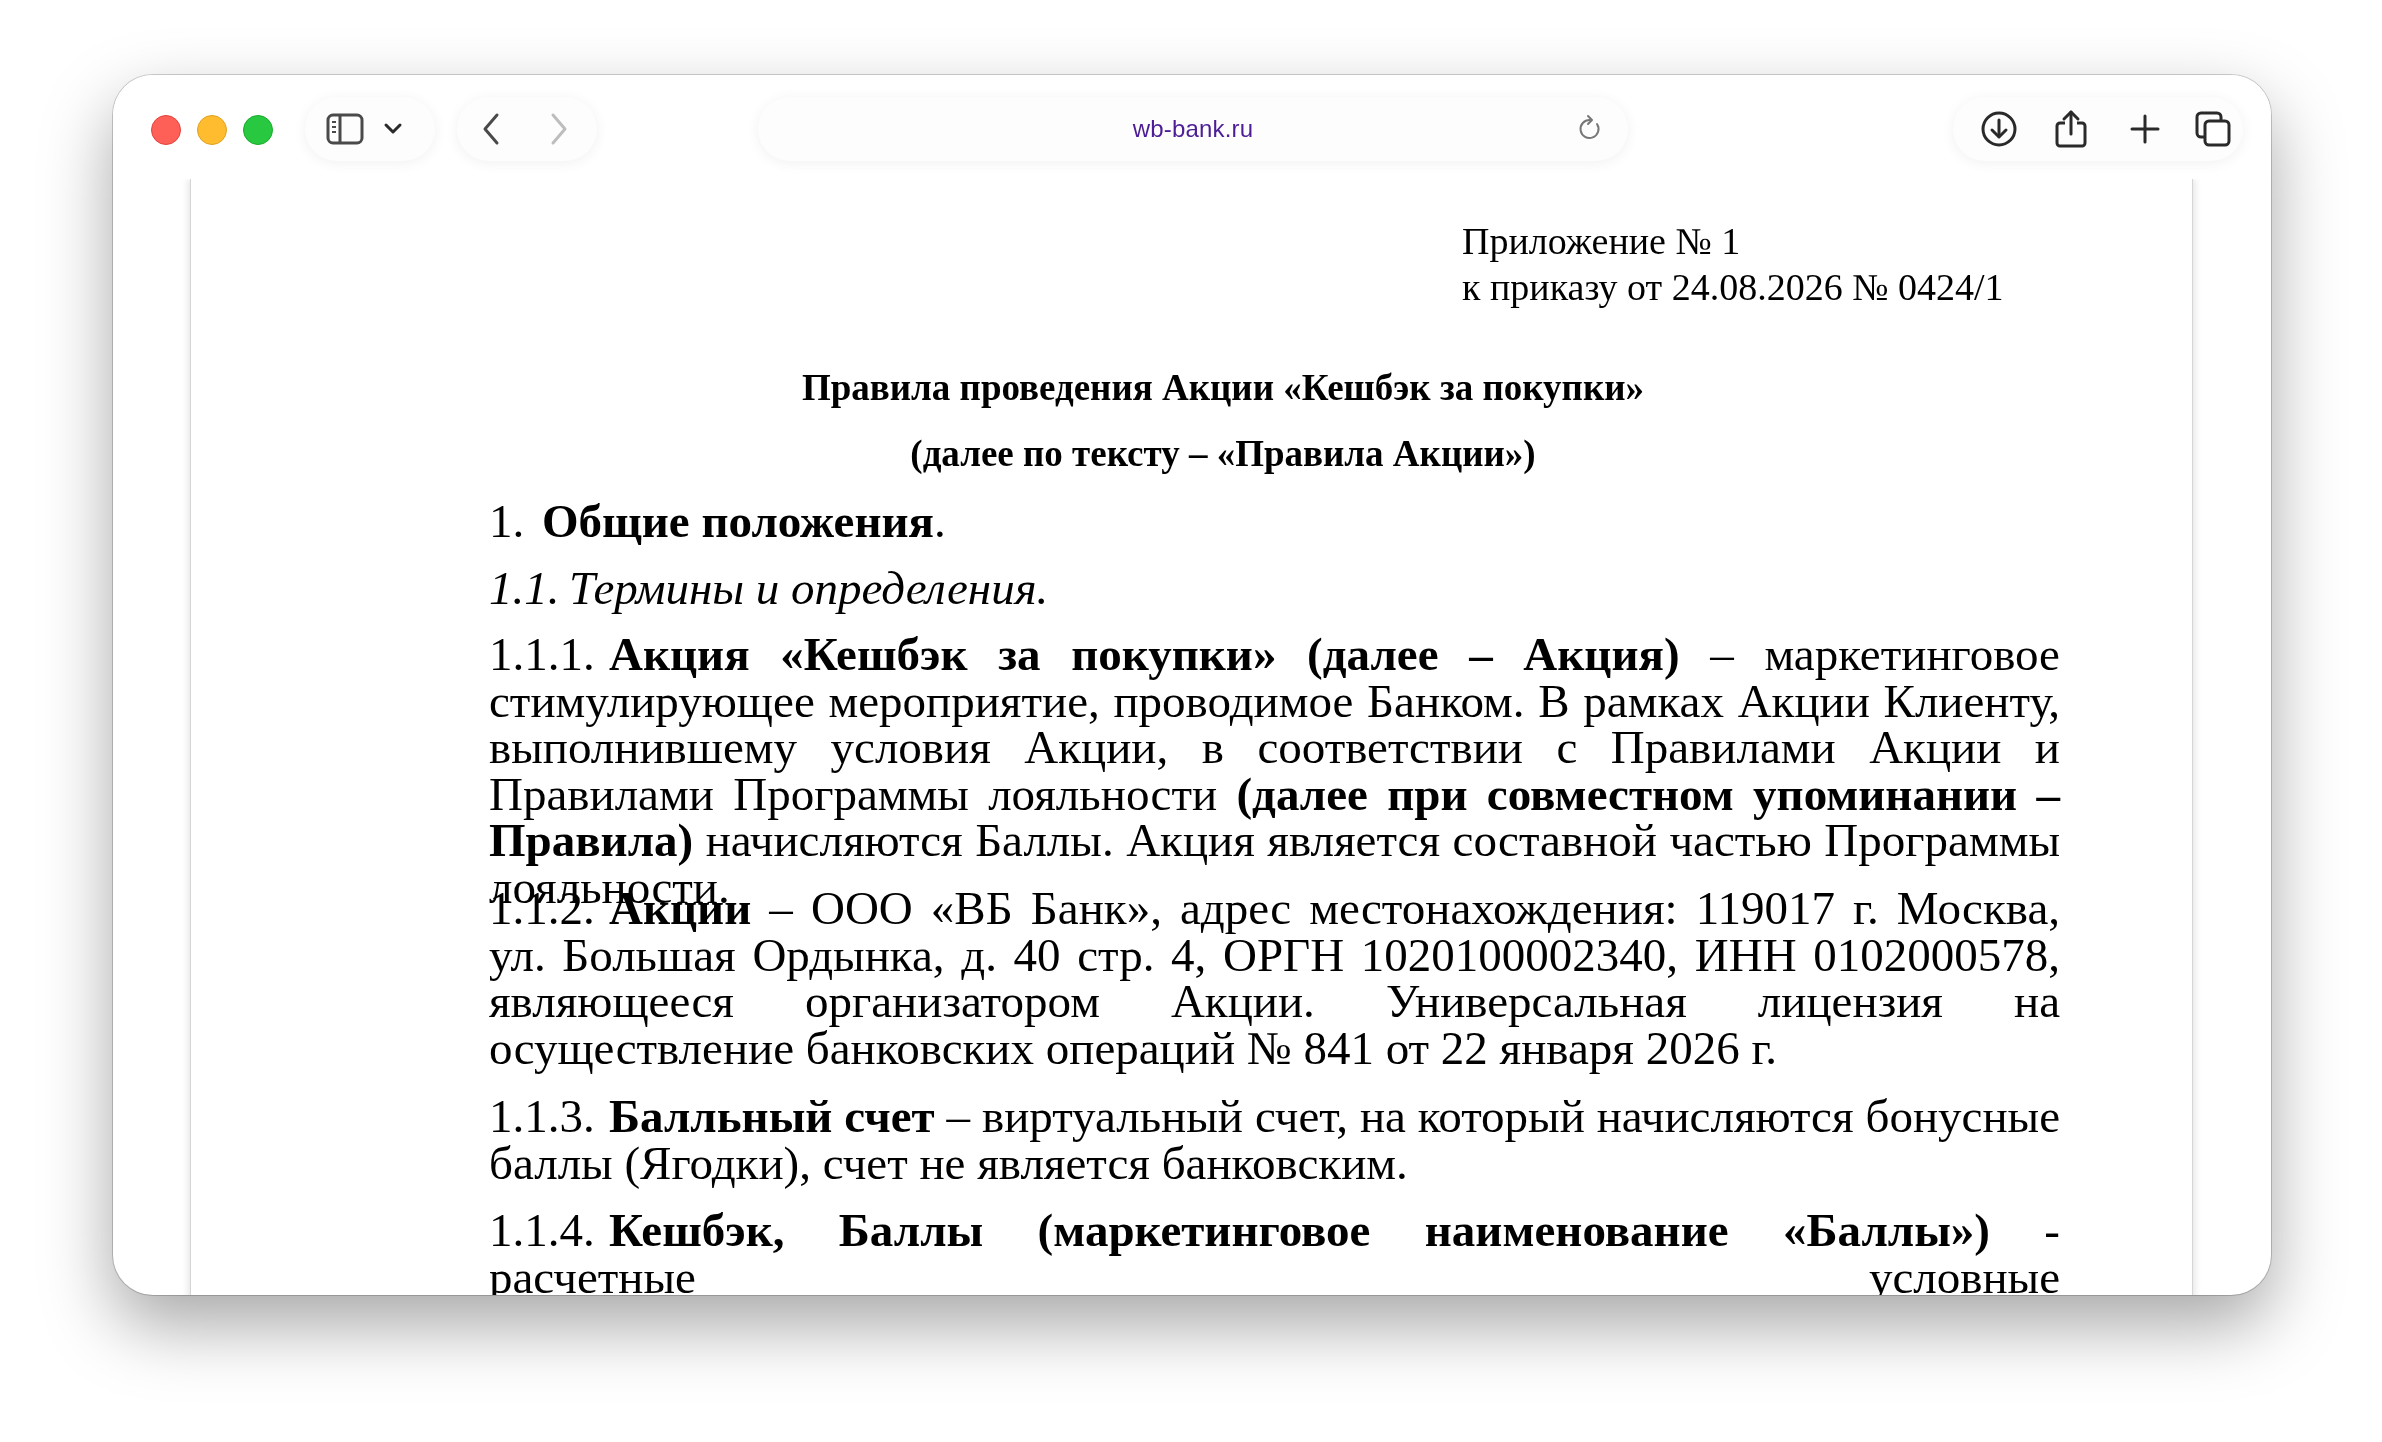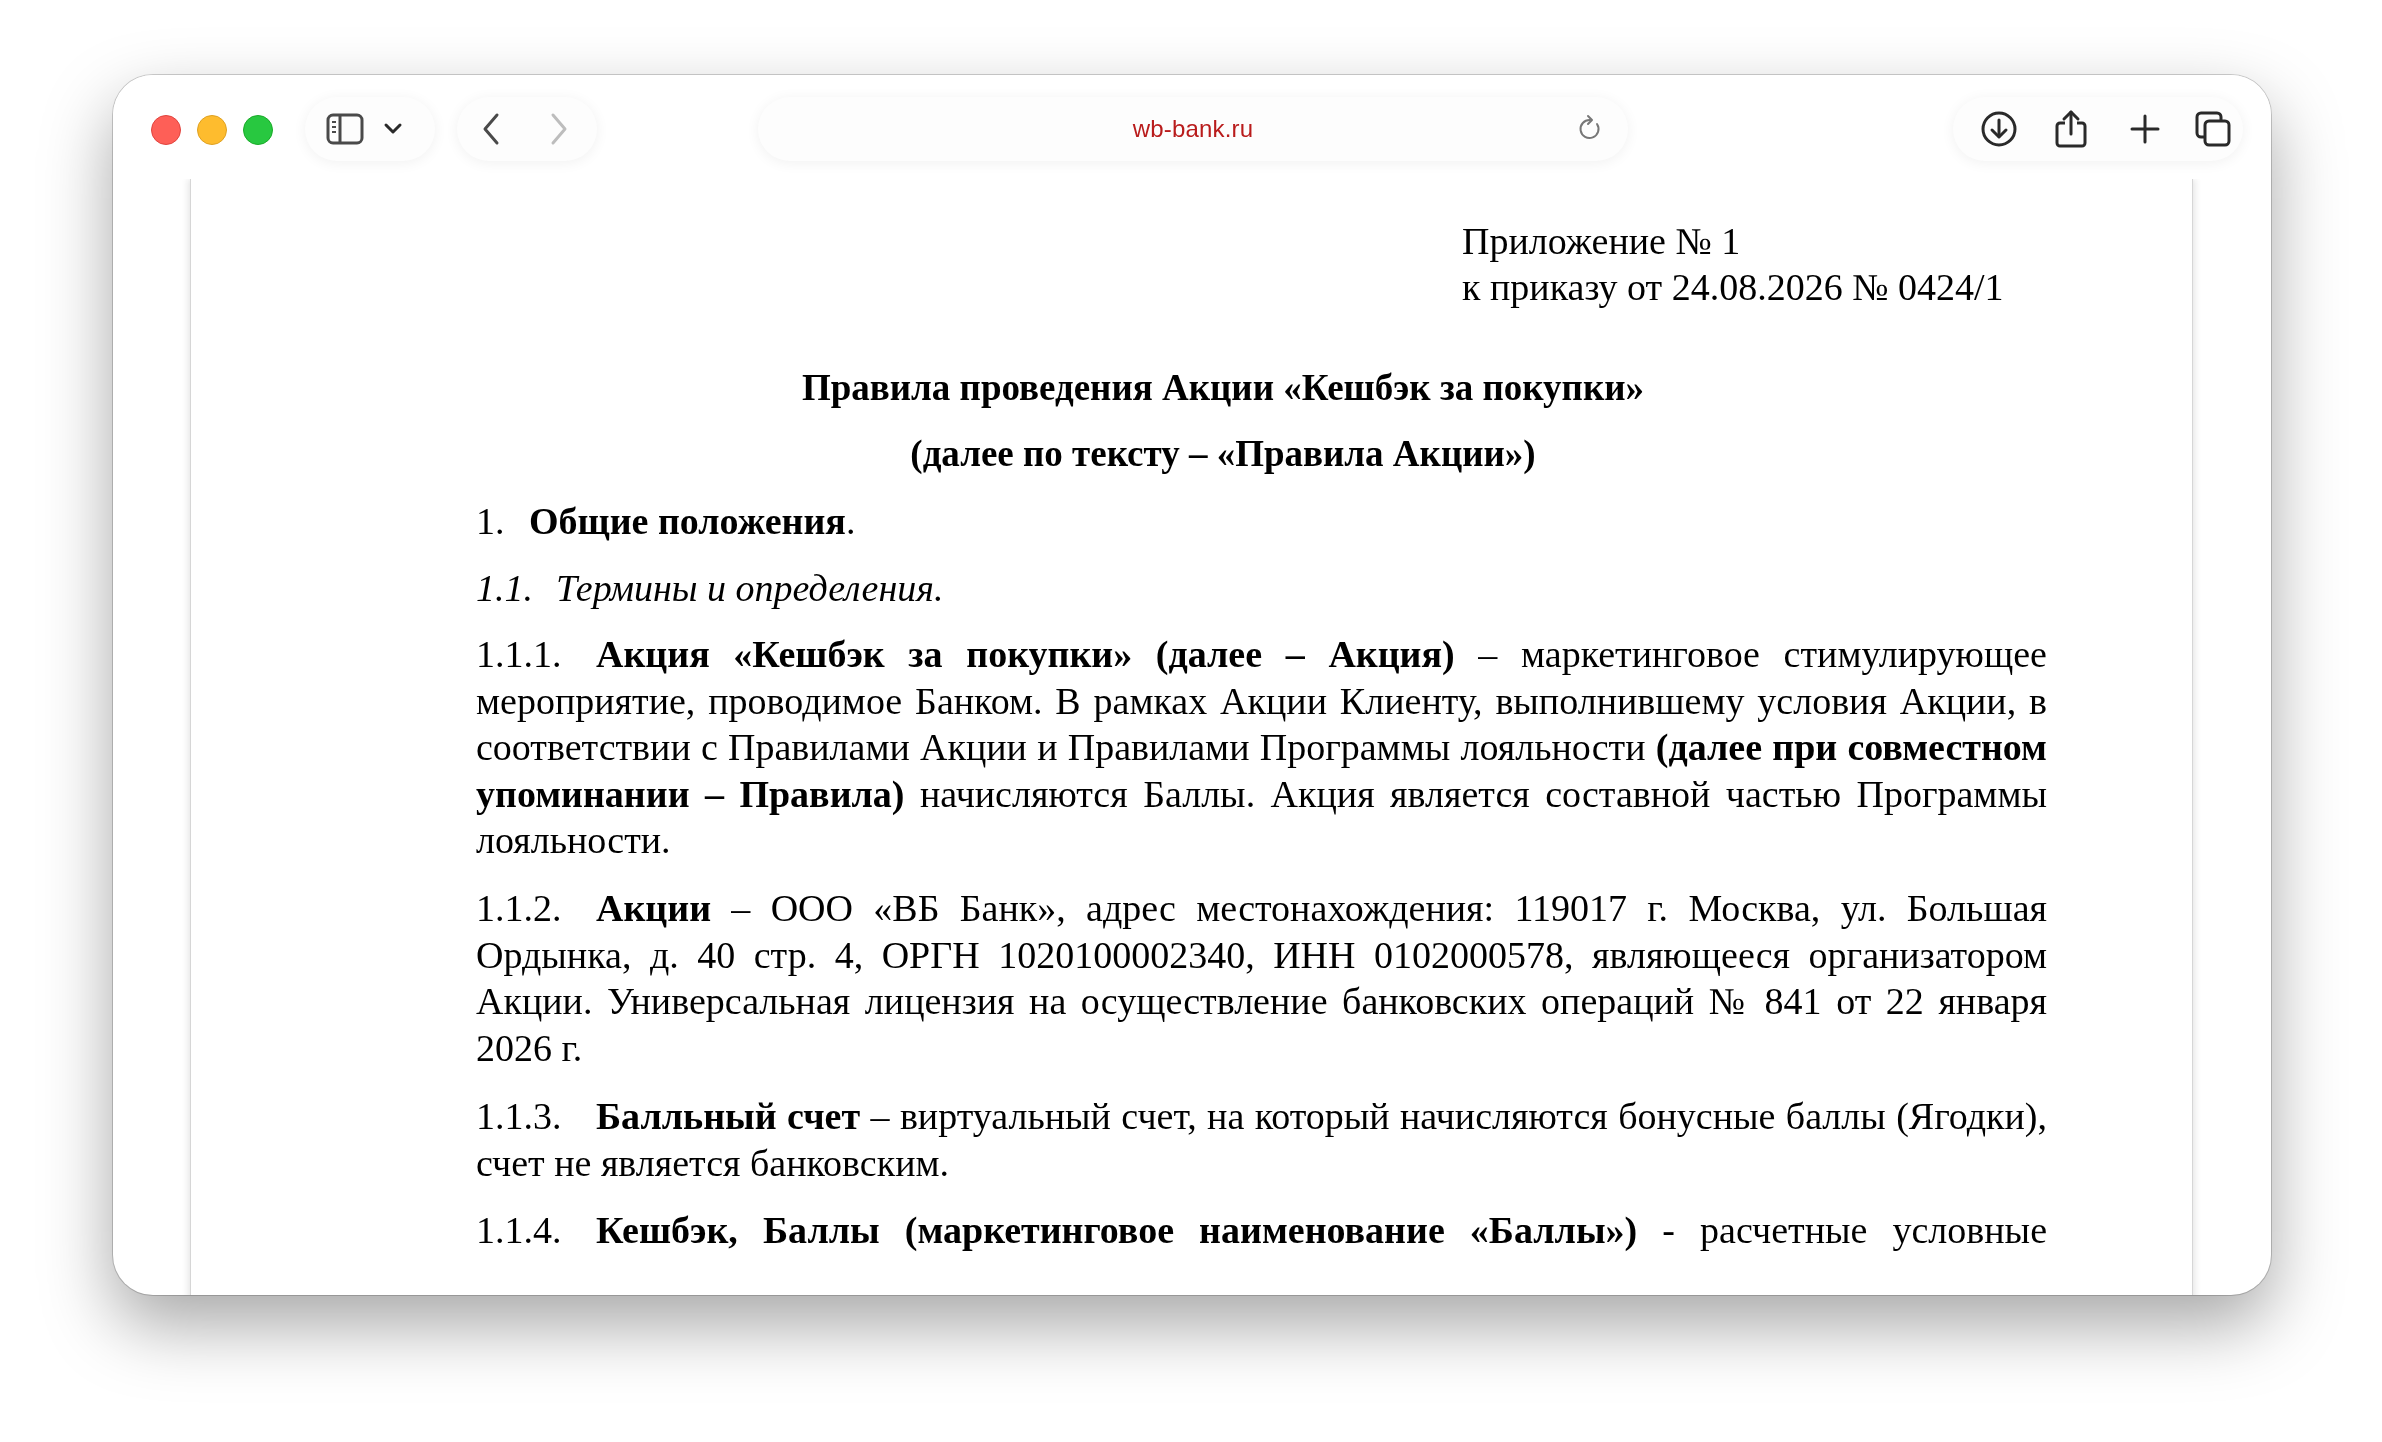--- a/index.html
+++ b/index.html
@@ -18,32 +18,32 @@
   .t-red { left:38px; background:#fe5f57; border:1px solid #e0443e; }
   .t-yellow { left:84px; background:#febc2e; border:1px solid #dea123; }
   .t-green { left:130px; background:#28c840; border:1px solid #1aab29; }
   .pill { position:absolute; top:22px; height:64px; border-radius:32px; background:#fdfdfd;
           box-shadow:0 2px 14px rgba(0,0,0,0.06); display:flex; align-items:center; }
   .pill-sidebar { left:192px; width:130px; }
   .pill-nav { left:344px; width:140px; }
   .pill-addr { left:645px; width:870px; justify-content:center; }
   .pill-actions { left:1840px; width:290px; }
   .icon-btn { position:absolute; display:flex; align-items:center; justify-content:center; width:44px; height:44px; }
-  .addr-text { font-size:24px; color:#b91c1c; letter-spacing:0.2px; }
+  .addr-text { font-size:24px; color:#4c1d95; letter-spacing:0.2px; }
   .page {
     position:absolute; left:77px; top:104px; width:2001px; height:1130px; background:#fff;
     box-shadow:-3px 0 6px rgba(0,0,0,0.08), 3px 0 6px rgba(0,0,0,0.08);
     border-left:1px solid #d6d6d6; border-right:1px solid #d6d6d6;
   }
   .doc { font-family:"Liberation Serif", serif; color:#000; position:absolute; }
   .appendix { left:1337px; top:143px; font-size:38px; line-height:46px;margin-left:12px; }
   .title { left:0; width:100%; text-align:center; font-weight:bold; font-size:37px; }
   .title1 { top:291px; left:170px; width:1880px; }
   .title2 { top:357px; left:170px; width:1880px; }
-  .para { left:363px; width:1571px; font-size:38px; line-height:46.5px; text-align:justify; }
+  .para { left:376px; width:1571px; font-size:47px; line-height:46.5px; text-align:justify; }
   .h1 { top:423px; }
   .h11 { top:490px;font-style:italic; }
   .p111 { top:556px; }
   .p112 { top:810px; }
   .p113 { top:1018px; }
   .p114 { top:1132px; }
   .num { display:inline-block; }
   .n1 { width:53px; }
   .n11 { width:80px; }
   .n111 { width:120px; }

